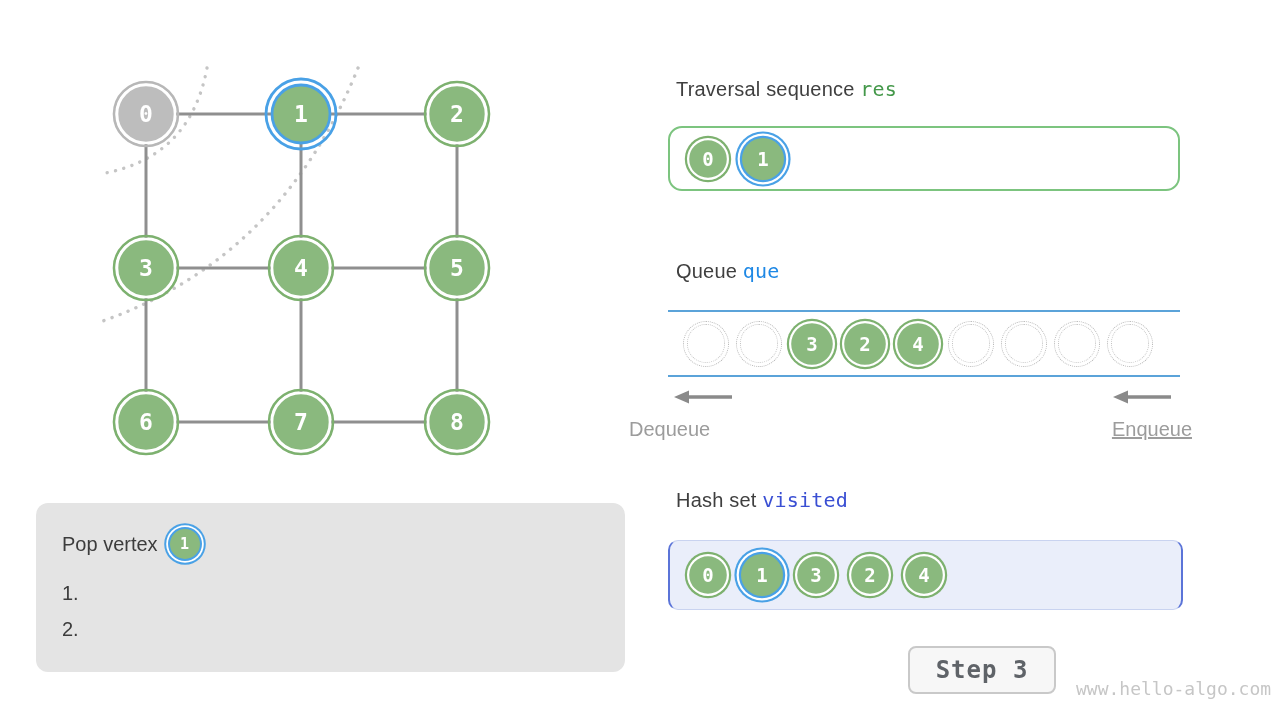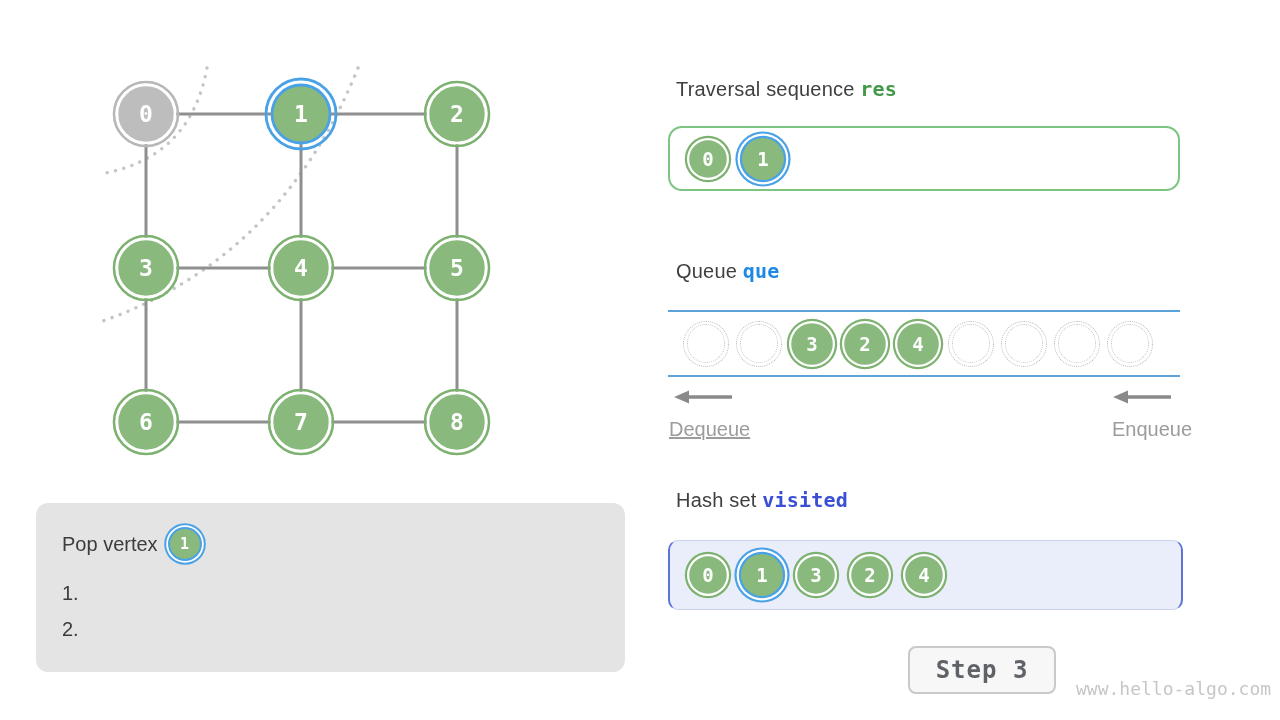--- a/index.html
+++ b/index.html
@@ -3,21 +3,21 @@
 <meta charset="utf-8">
 <style>
   html,body{margin:0;padding:0;}
   body{
     width:1280px;height:720px;position:relative;overflow:hidden;
     background:#ffffff;
     font-family:"Liberation Sans",sans-serif;
     color:#3c3c3c;
   }
   .abs{position:absolute;}
-  .code{font-family:"DejaVu Sans Mono",monospace;font-weight:bold;}
+  .code{font-family:"DejaVu Sans Mono",monospace;font-weight:normal;}
 
   
   .heading{font-size:20px;color:#3f3f3f;letter-spacing:.2px;}
   #h-traversal{left:676px;top:77px;}
   #h-queue{left:676px;top:259px;text-align:center;}
   #h-visited{left:676px;top:488px;}
 
   
   #res-box{
     left:668px;top:126px;width:512px;height:65px;box-sizing:border-box;
@@ -50,22 +50,22 @@
   
   #queue-box{
     left:668px;top:310px;width:512px;height:67px;box-sizing:border-box;
     border-top:2px solid #5ba3d9;border-bottom:2px solid #5ba3d9;
     display:flex;align-items:center;padding-left:15px;gap:7px;
   }
   .arrow-svg{display:block;}
   #dequeue-arrow{left:674px;top:389px;}
   #enqueue-arrow{left:1113px;top:389px;}
   .qlabel{font-size:20px;color:#9c9c9c;}
-  #dequeue-label{left:669px;top:418px;text-decoration:underline;}
-  #enqueue-label{left:1102px;top:418px;width:90px;text-align:right;}
+  #dequeue-label{left:629px;top:418px;}
+  #enqueue-label{left:1102px;top:418px;width:90px;text-align:right;text-decoration:underline;}
 
   
   #visited-box{
     left:668px;top:540px;width:515px;height:70px;box-sizing:border-box;
     background:#eaeefa;border-radius:10px;
     border-top:1px solid #c9d3f0;border-bottom:1px solid #c9d3f0;
     border-left:2.5px solid #5b74d8;border-right:2.5px solid #5b74d8;
     display:flex;align-items:center;padding-left:17px;gap:12px;
   }
 

